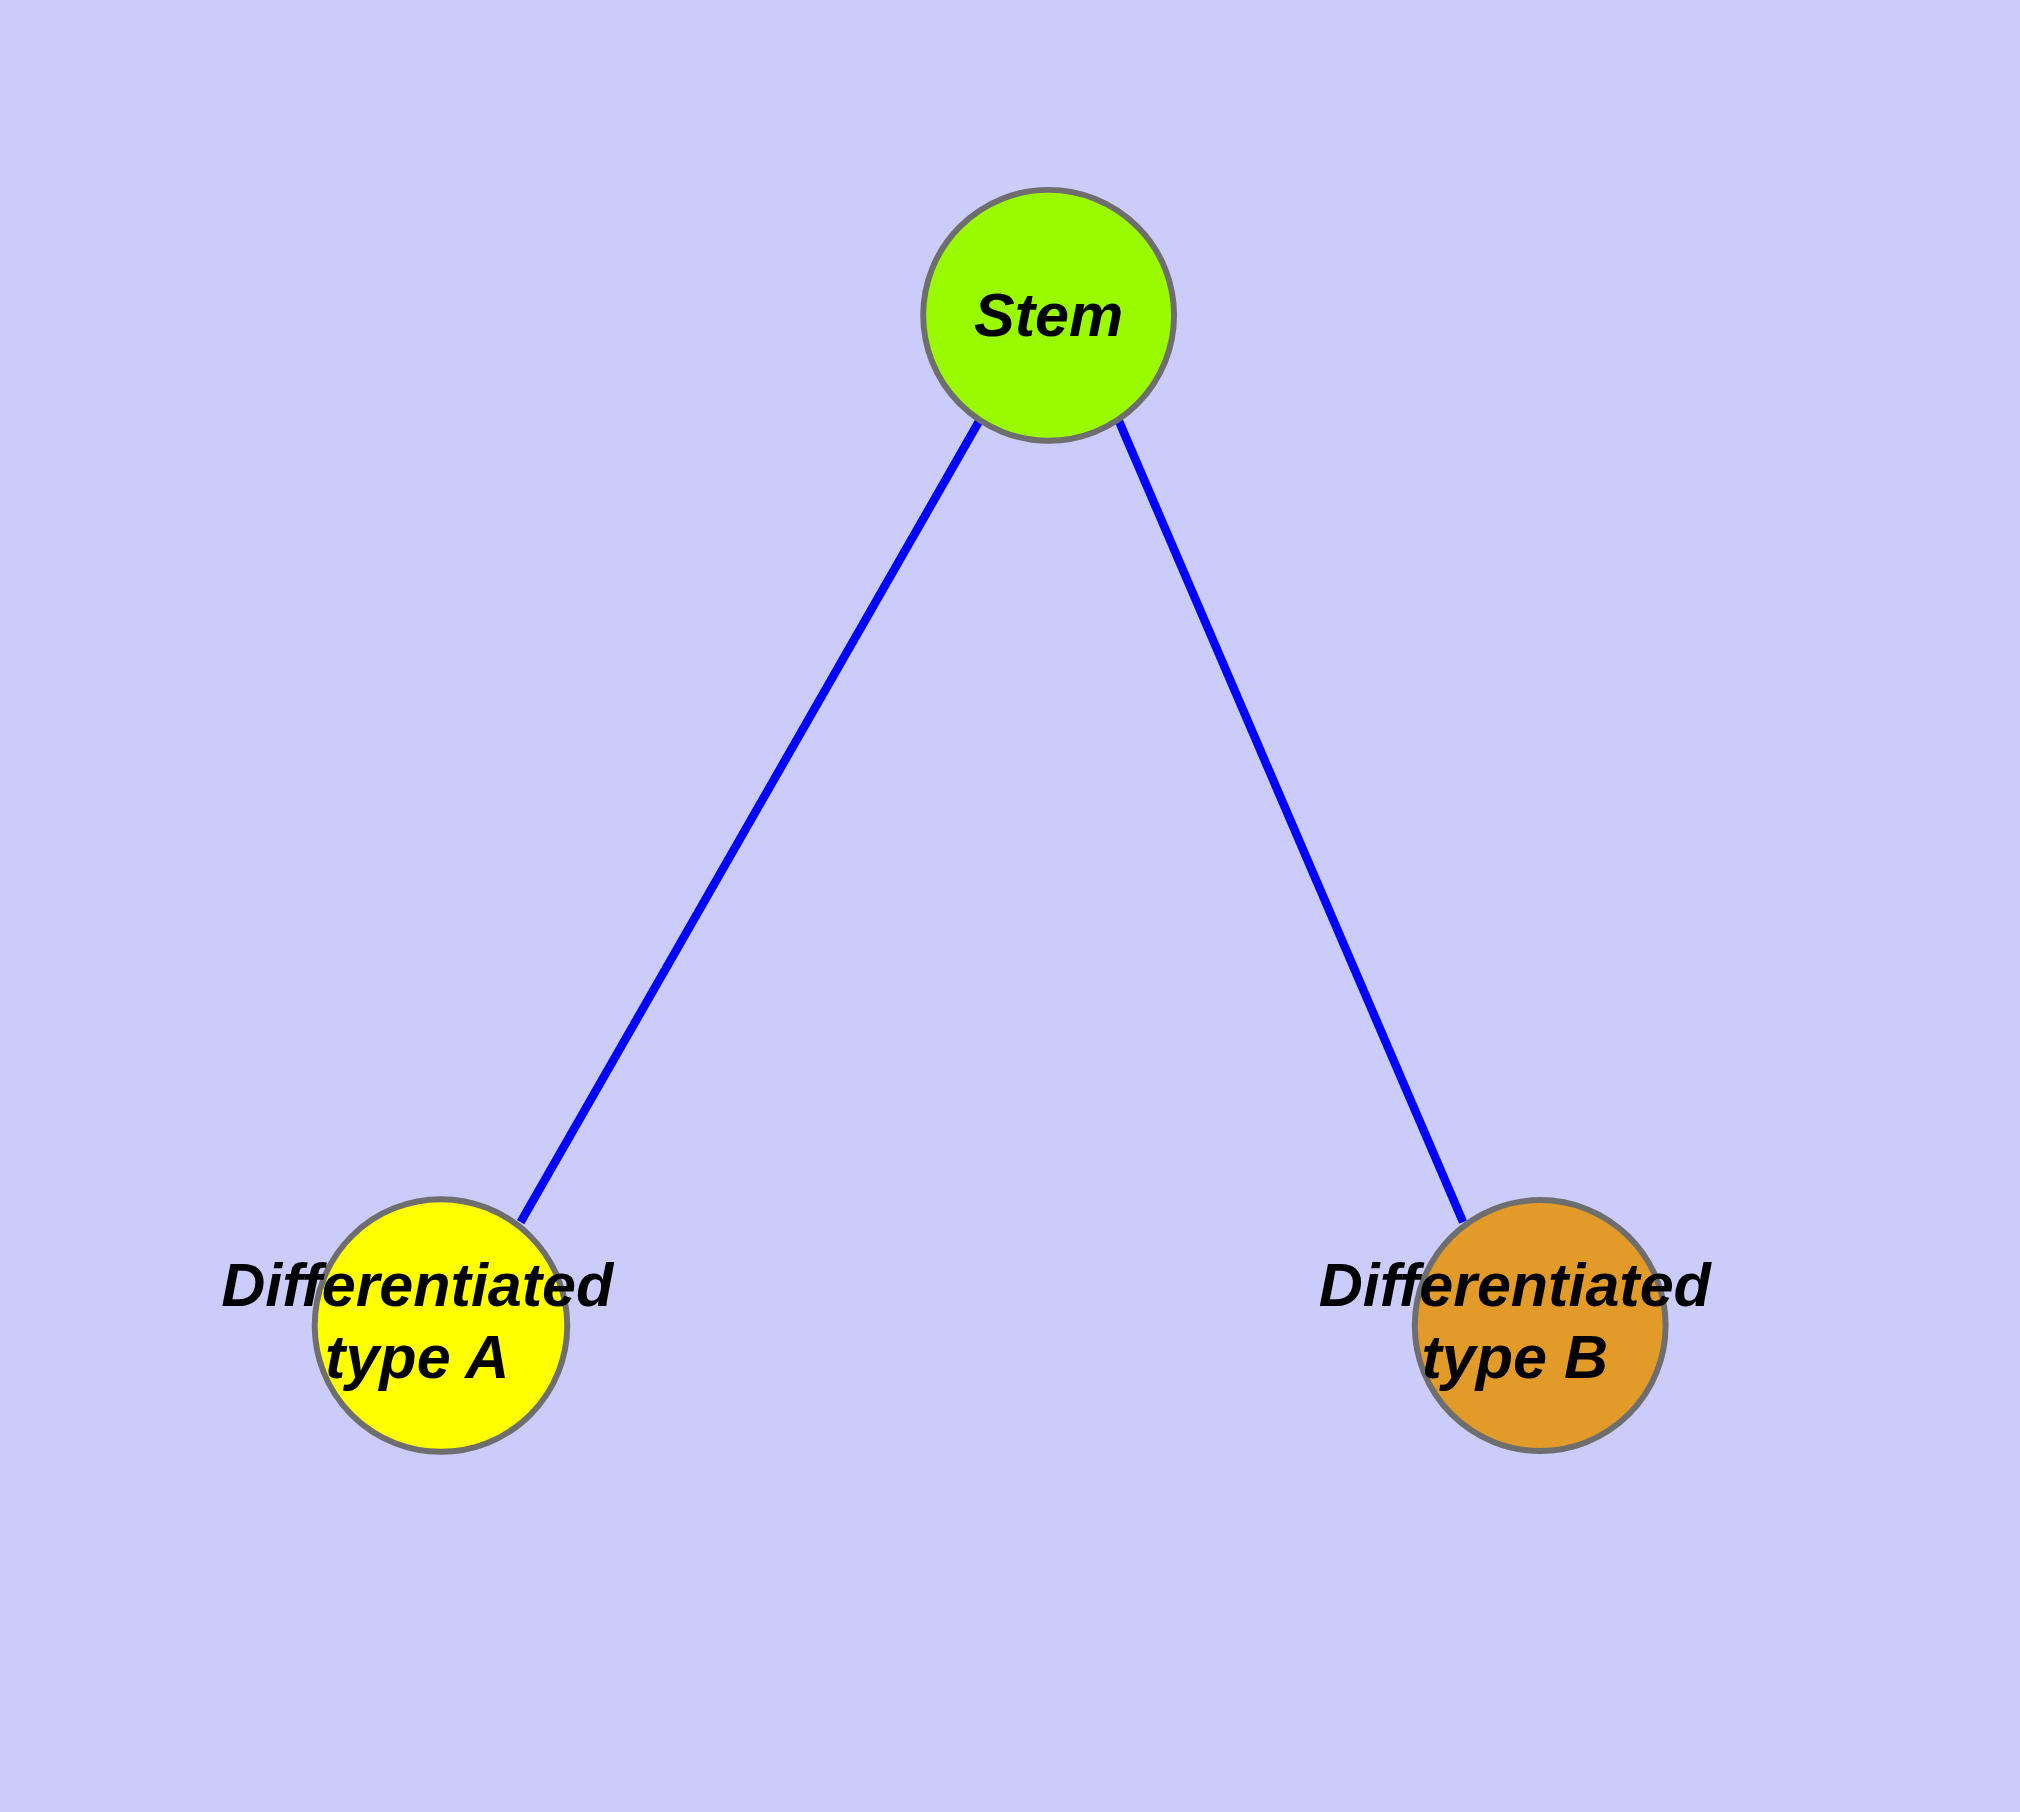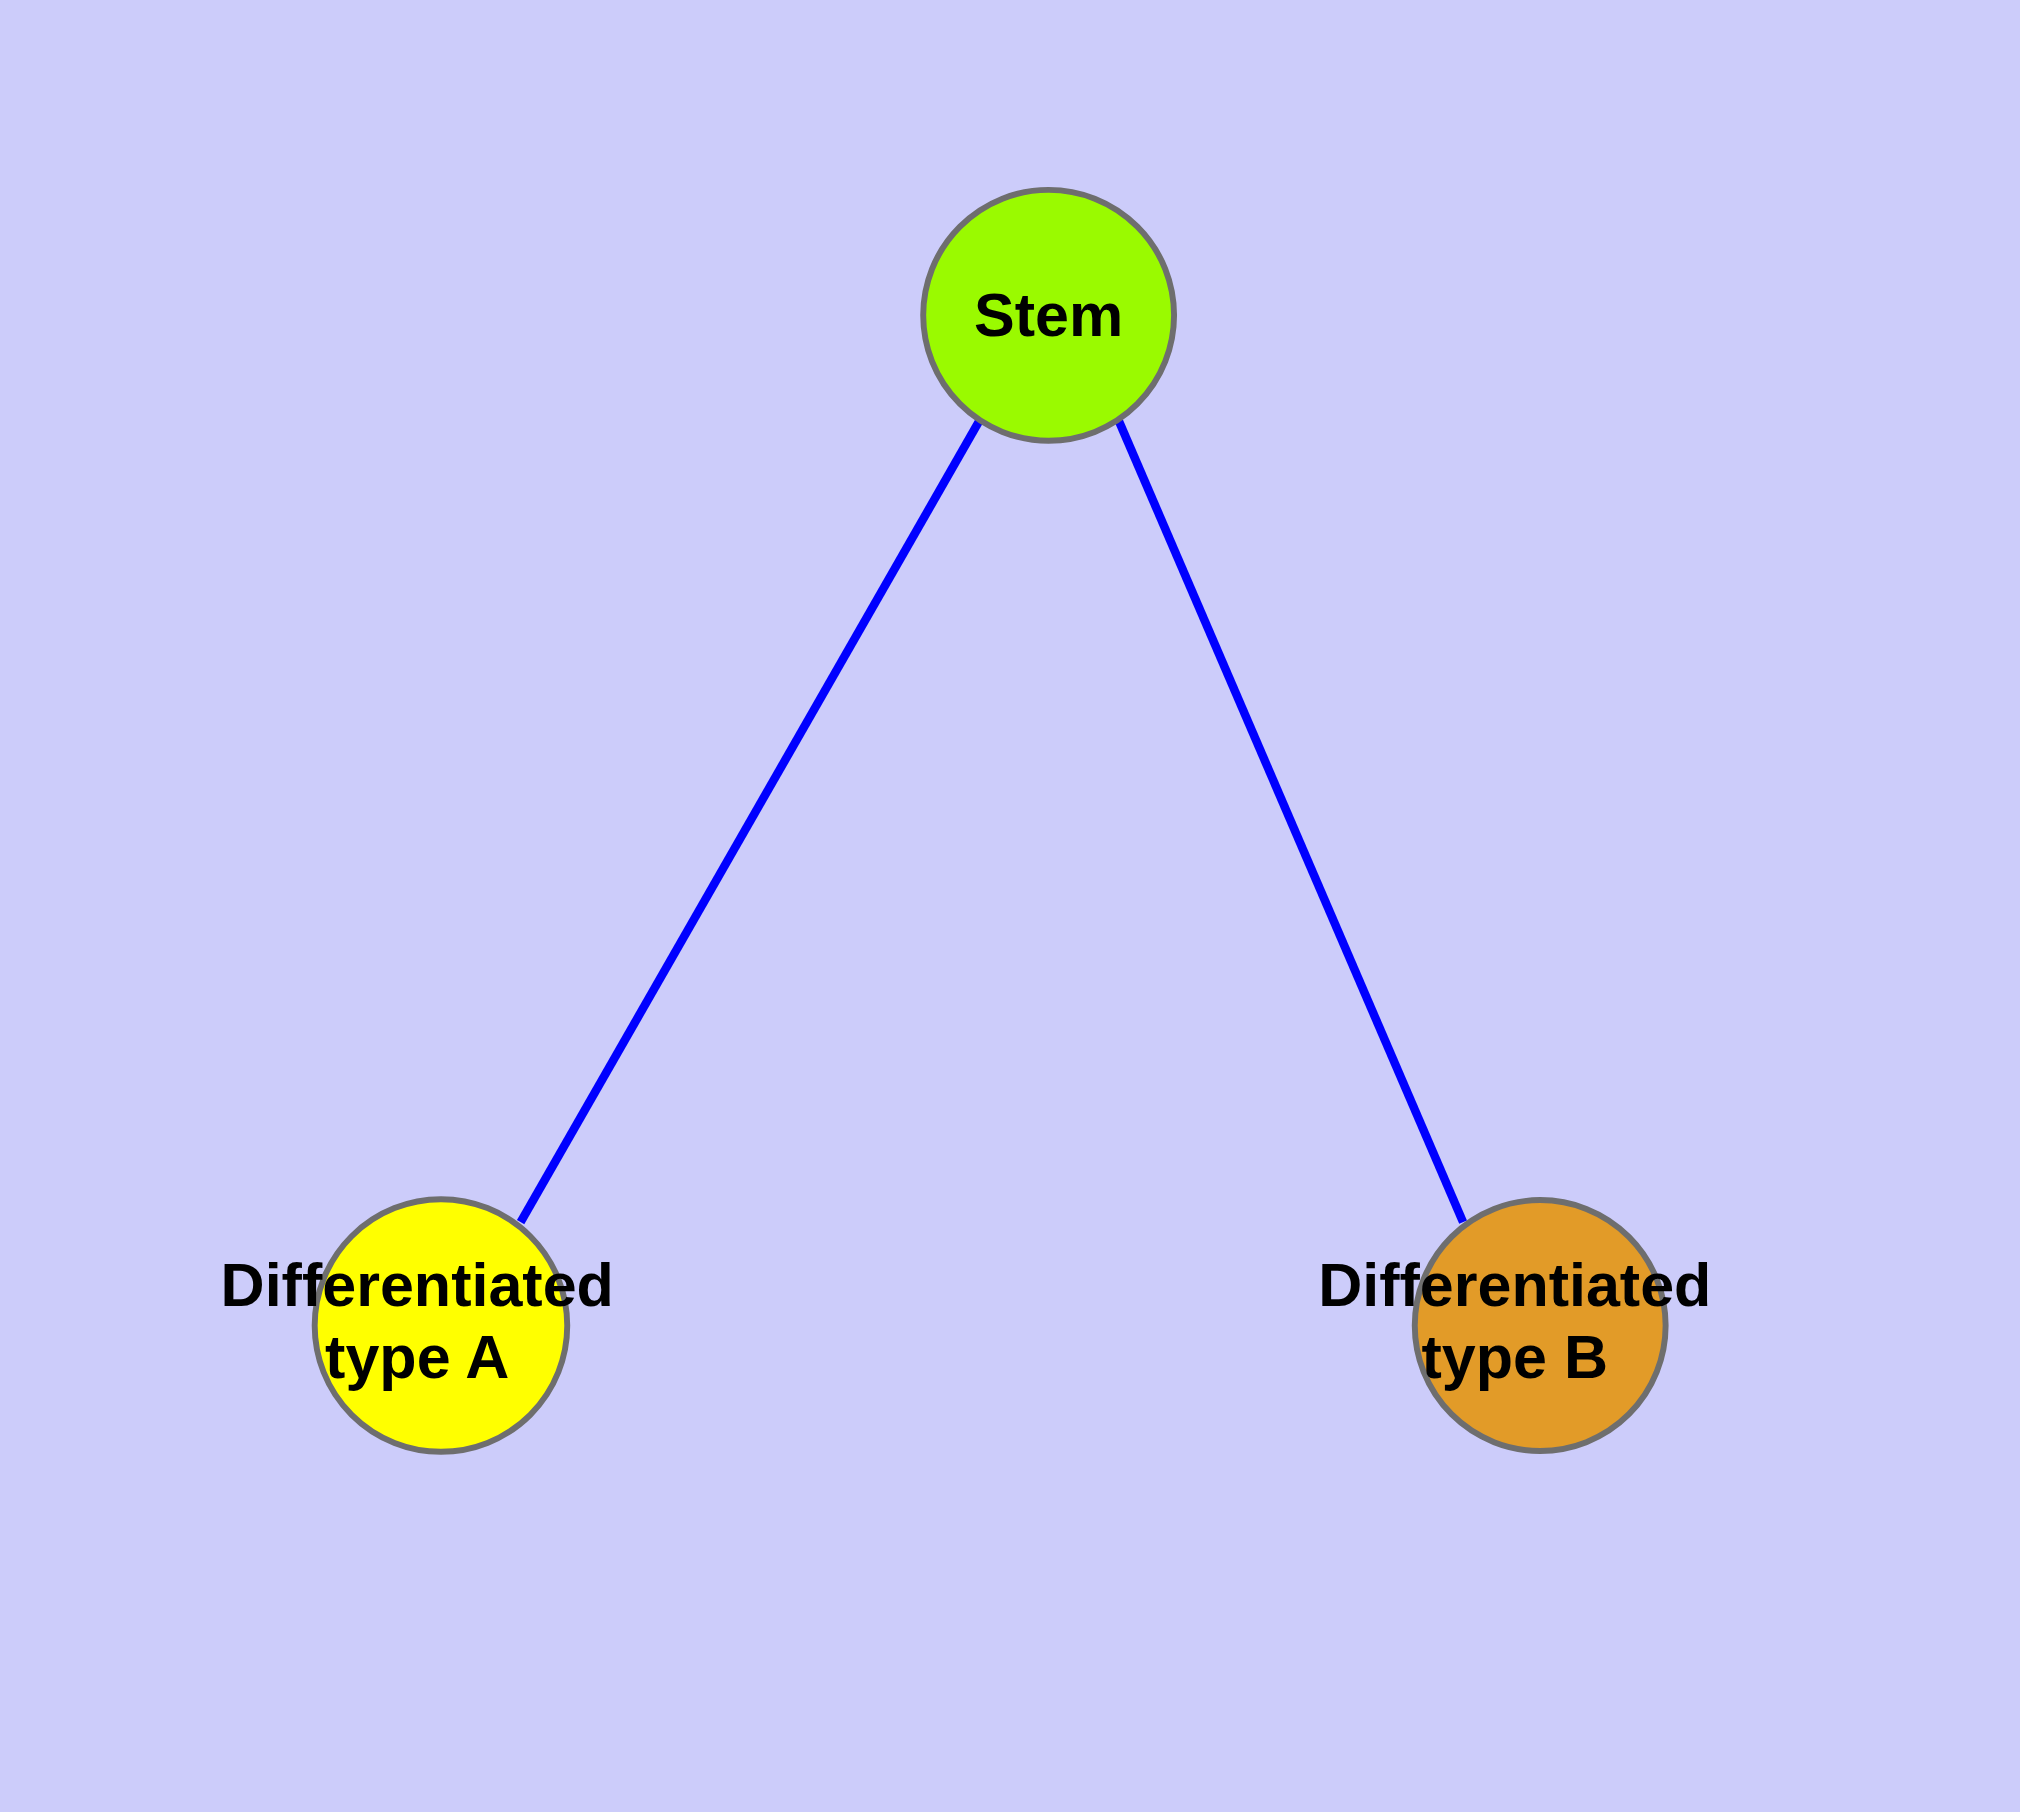--- a/index.html
+++ b/index.html
@@ -8,20 +8,21 @@
     padding: 0;
     background: #ccccfa;
   }
   #stage {
     position: relative;
     width: 2021px;
     height: 1812px;
     background: #ccccfa;
     overflow: hidden;
     font-family: "Liberation Sans", "DejaVu Sans", sans-serif;
+    font-style: italic;
   }
   #graph-svg {
     position: absolute;
     left: 0;
     top: 0;
     width: 2021px;
     height: 1812px;
     display: block;
   }
   .node-label {

